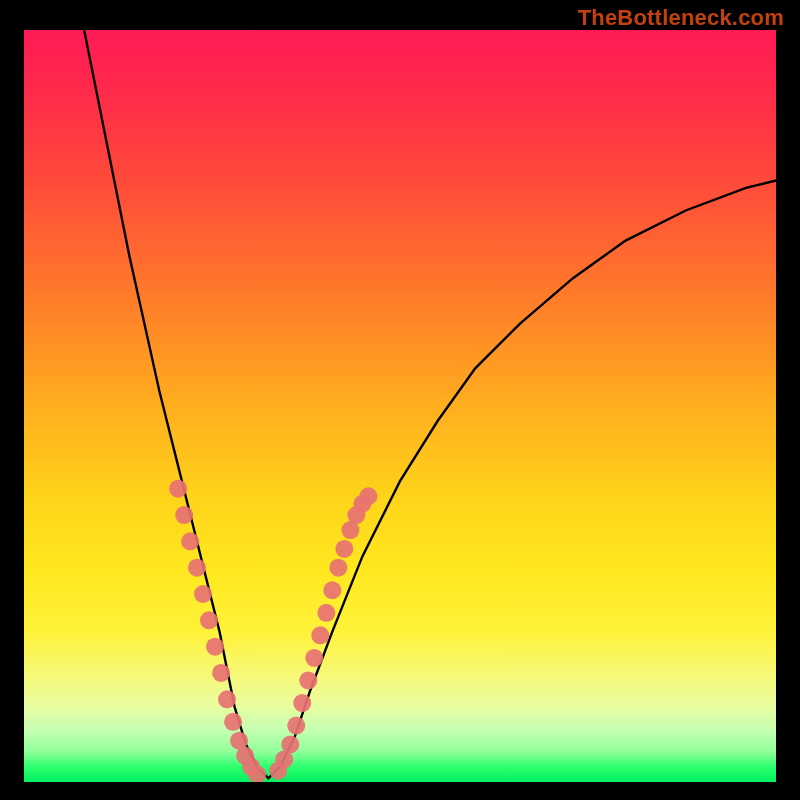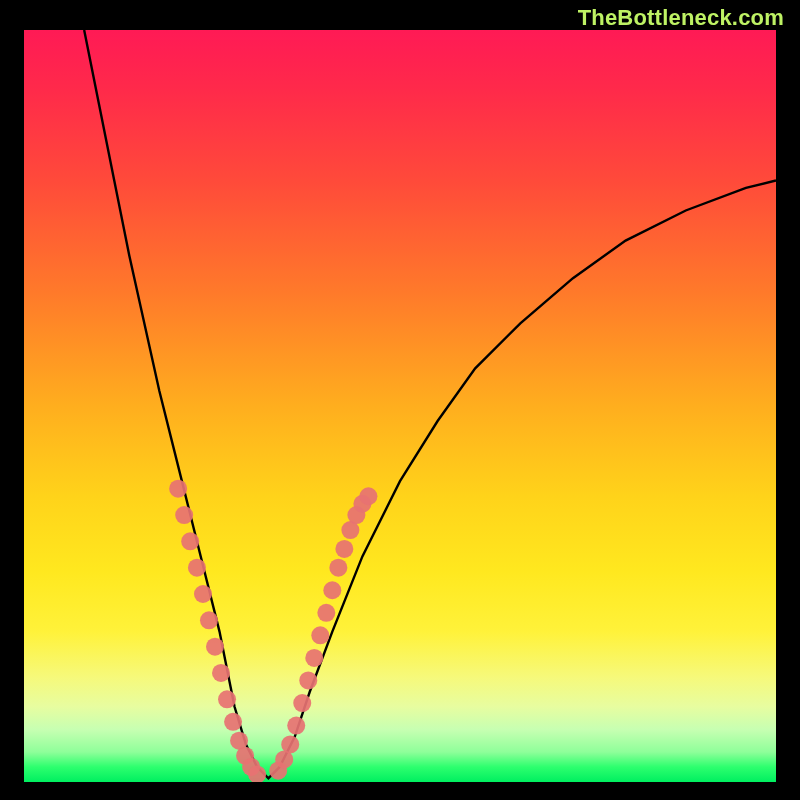--- a/index.html
+++ b/index.html
@@ -14,21 +14,21 @@
   .stage {
     position: relative;
     width: 800px;
     height: 800px;
     background: #000;
   }
   .watermark {
     position: absolute;
     top: 5px;
     right: 16px;
-    color: #bef264;
+    color: #c2410c;
     font-size: 22px;
     font-weight: 600;
     letter-spacing: 0.2px;
     z-index: 5;
     user-select: none;
   }
   .plot-area {
     position: absolute;
     left: 24px;
     top: 30px;

